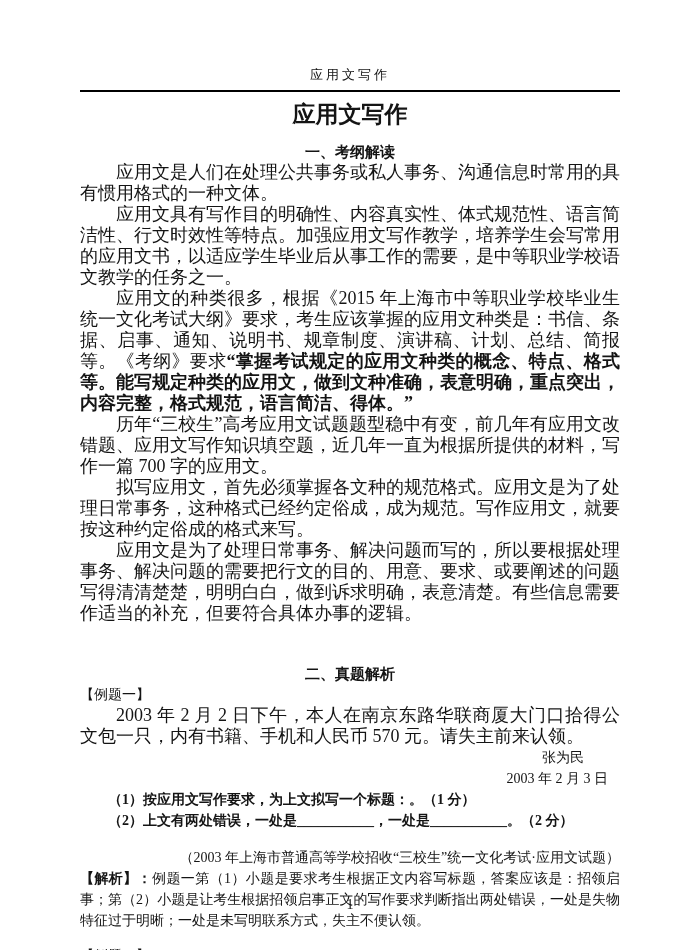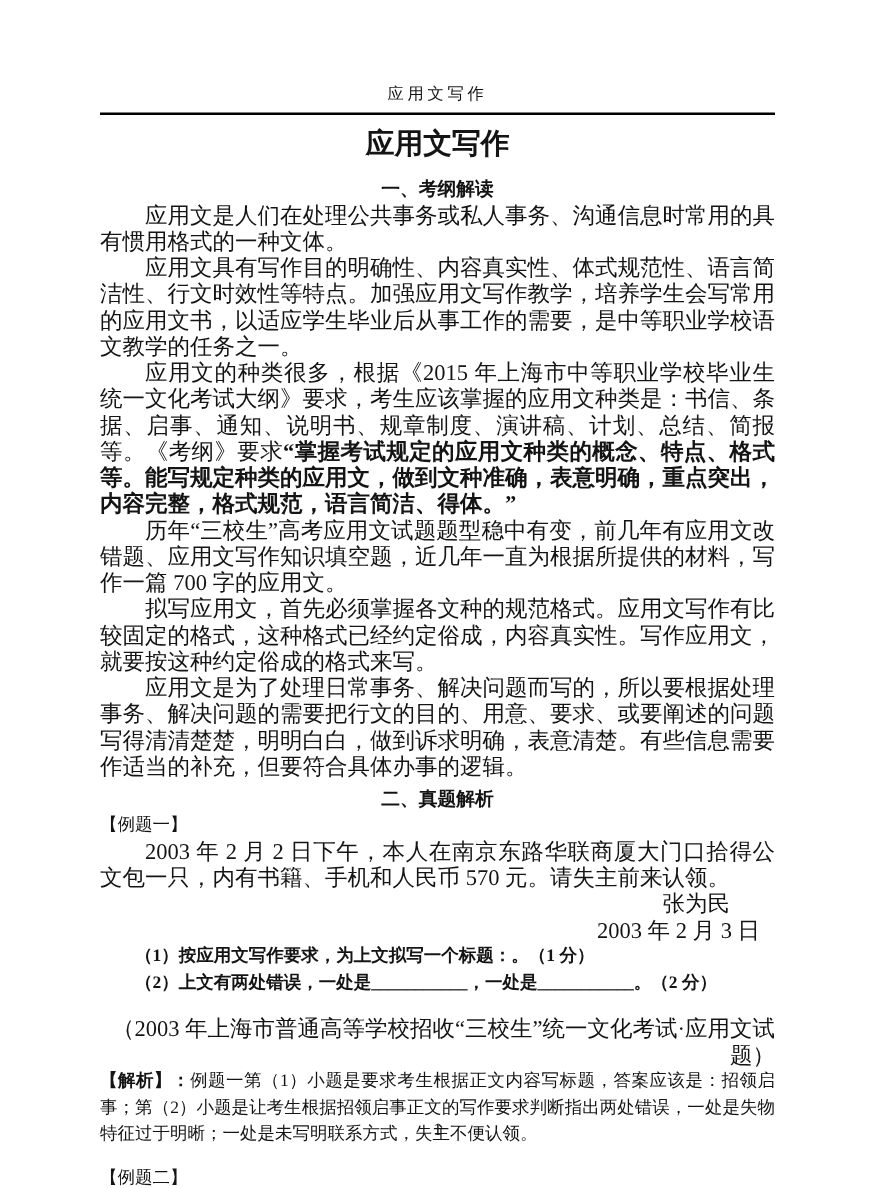--- a/index.html
+++ b/index.html
@@ -34,21 +34,21 @@
     margin: 6px 0 0 0;
   }
   .sec-heading {
     font-family: "Liberation Sans", "DejaVu Sans", sans-serif;
     font-weight: bold;
     font-size: 15px;
     line-height: 20px;
     margin-top: 12px;
     text-align: center;
   }
-  .sec-heading.second { margin-top: 6px; }
+  .sec-heading.second { margin-top: 40px; }
   p.body-par {
     margin: 0;
     font-size: 18px;
     line-height: 21px;
     text-align: justify;
     text-indent: 2em;
   }
   p.body-par .bold-run { font-weight: bold; }
   p.plain-line {
     margin: 0;
@@ -58,21 +58,21 @@
   }
   p.question-line {
     margin: 0;
     font-size: 14px;
     line-height: 21px;
     text-indent: 2em;
     font-weight: bold;
   }
   p.right-line {
     margin: 0;
-    font-size: 18px;
+    font-size: 14px;
     line-height: 21px;
     text-align: right;
     text-indent: 0;
   }
   p.signature-line { padding-right: 36px; }
   p.date-line { padding-right: 12px; font-family: Liberation Serif, serif; }
   p.source-line { margin-top: 16px; }
   p.analysis-par {
     margin: 0;
     font-size: 14px;
@@ -104,21 +104,21 @@
   <div class="sec-heading">一、考纲解读</div>
 
   <p class="body-par">应用文是人们在处理公共事务或私人事务、沟通信息时常用的具有惯用格式的一种文体。</p>
 
   <p class="body-par">应用文具有写作目的明确性、内容真实性、体式规范性、语言简洁性、行文时效性等特点。加强应用文写作教学，培养学生会写常用的应用文书，以适应学生毕业后从事工作的需要，是中等职业学校语文教学的任务之一。</p>
 
   <p class="body-par"><span>应用文的种类很多，根据《2015 年上海市中等职业学校毕业生统一文化考试大纲》要求，考生应该掌握的应用文种类是：书信、条据、启事、通知、说明书、规章制度、演讲稿、计划、总结、简报等。《考纲》要求</span><span class="bold-run">“掌握考试规定的应用文种类的概念、特点、格式等。能写规定种类的应用文，做到文种准确，表意明确，重点突出，内容完整，格式规范，语言简洁、得体。”</span></p>
 
   <p class="body-par">历年“三校生”高考应用文试题题型稳中有变，前几年有应用文改错题、应用文写作知识填空题，近几年一直为根据所提供的材料，写作一篇 700 字的应用文。</p>
 
-  <p class="body-par">拟写应用文，首先必须掌握各文种的规范格式。应用文写作有比较固定的格式，这种格式已经约定俗成，内容真实性。写作应用文，就要按这种约定俗成的格式来写。</p>
+  <p class="body-par">拟写应用文，首先必须掌握各文种的规范格式。应用文是为了处理日常事务，这种格式已经约定俗成，成为规范。写作应用文，就要按这种约定俗成的格式来写。</p>
 
 
   <p class="body-par">应用文是为了处理日常事务、解决问题而写的，所以要根据处理事务、解决问题的需要把行文的目的、用意、要求、或要阐述的问题写得清清楚楚，明明白白，做到诉求明确，表意清楚。有些信息需要作适当的补充，但要符合具体办事的逻辑。</p>
 
   <div class="sec-heading second">二、真题解析</div>
 
   <p class="plain-line">【例题一】</p>
 
   <p class="body-par">2003 年 2 月 2 日下午，本人在南京东路华联商厦大门口拾得公文包一只，内有书籍、手机和人民币 570 元。请失主前来认领。</p>
 

